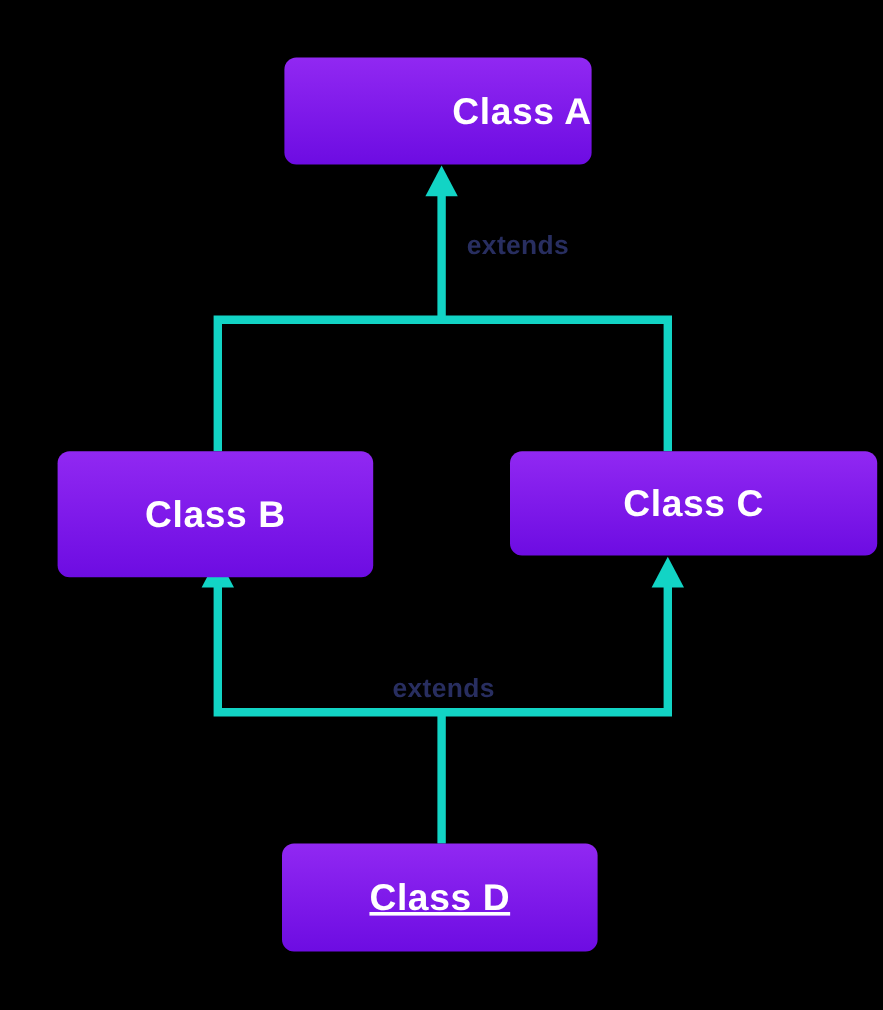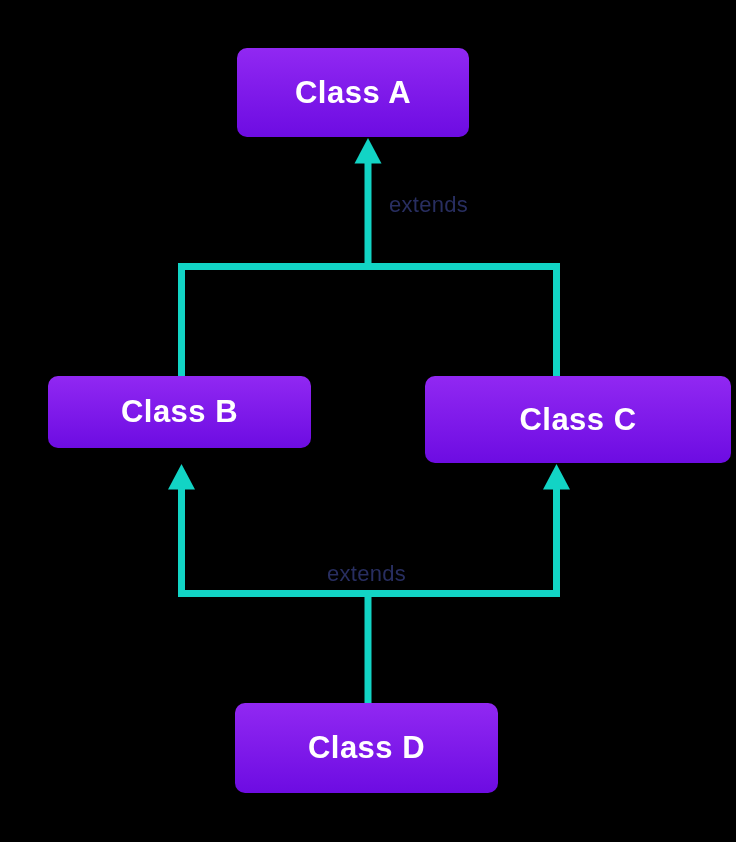--- a/index.html
+++ b/index.html
@@ -36,29 +36,29 @@
     display: flex;
     align-items: center;
     justify-content: center;
     border-radius: 10px;
     background: linear-gradient(180deg, var(--nodeTop, #9128f2) 0%, var(--nodeBottom, #6d0ce2) 100%);
     color: var(--nodeText, #ffffff);
     font-size: 31px;
     font-weight: 700;
     letter-spacing: 0.5px;
   }
-  .node-a { left: 237px; top: 48px;  width: 232px; height: 89px; }
-  .node-b { left: 48px;  top: 376px; width: 263px; height: 72px; }
+  .node-a { left: 237px; top: 48px;  width: 256px; height: 89px; justify-content: flex-end; }
+  .node-b { left: 48px;  top: 376px; width: 263px; height: 105px; }
   .node-c { left: 425px; top: 376px; width: 306px; height: 87px; }
-  .node-d { left: 235px; top: 703px; width: 263px; height: 90px; }
+  .node-d { left: 235px; top: 703px; width: 263px; height: 90px; text-decoration: underline; }
   .edge-label {
     position: absolute;
     color: var(--label, #282e60);
     font-size: 22px;
-    font-weight: 400;
+    font-weight: 700;
     letter-spacing: 0.3px;
     white-space: nowrap;
     text-align: right;
   }
   .edge-label-top { left: 389px; top: 192px; }
   .edge-label-bottom { left: 327px; top: 561px; }
 </style>
 </head>
 <body>
 

